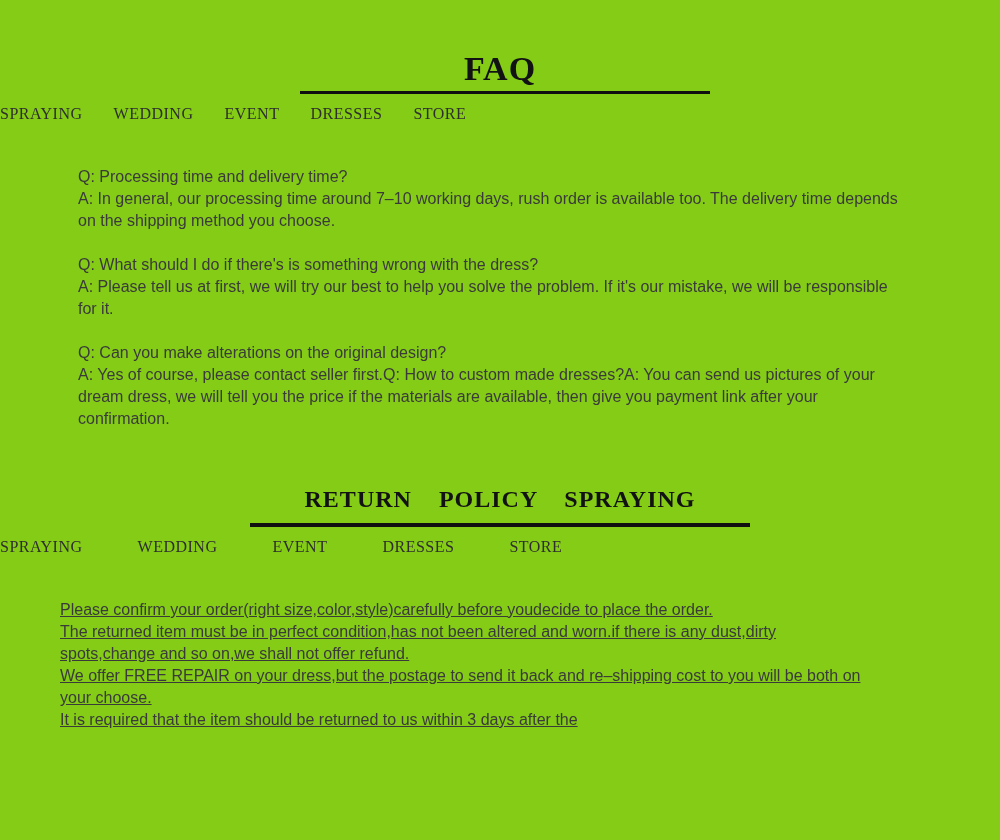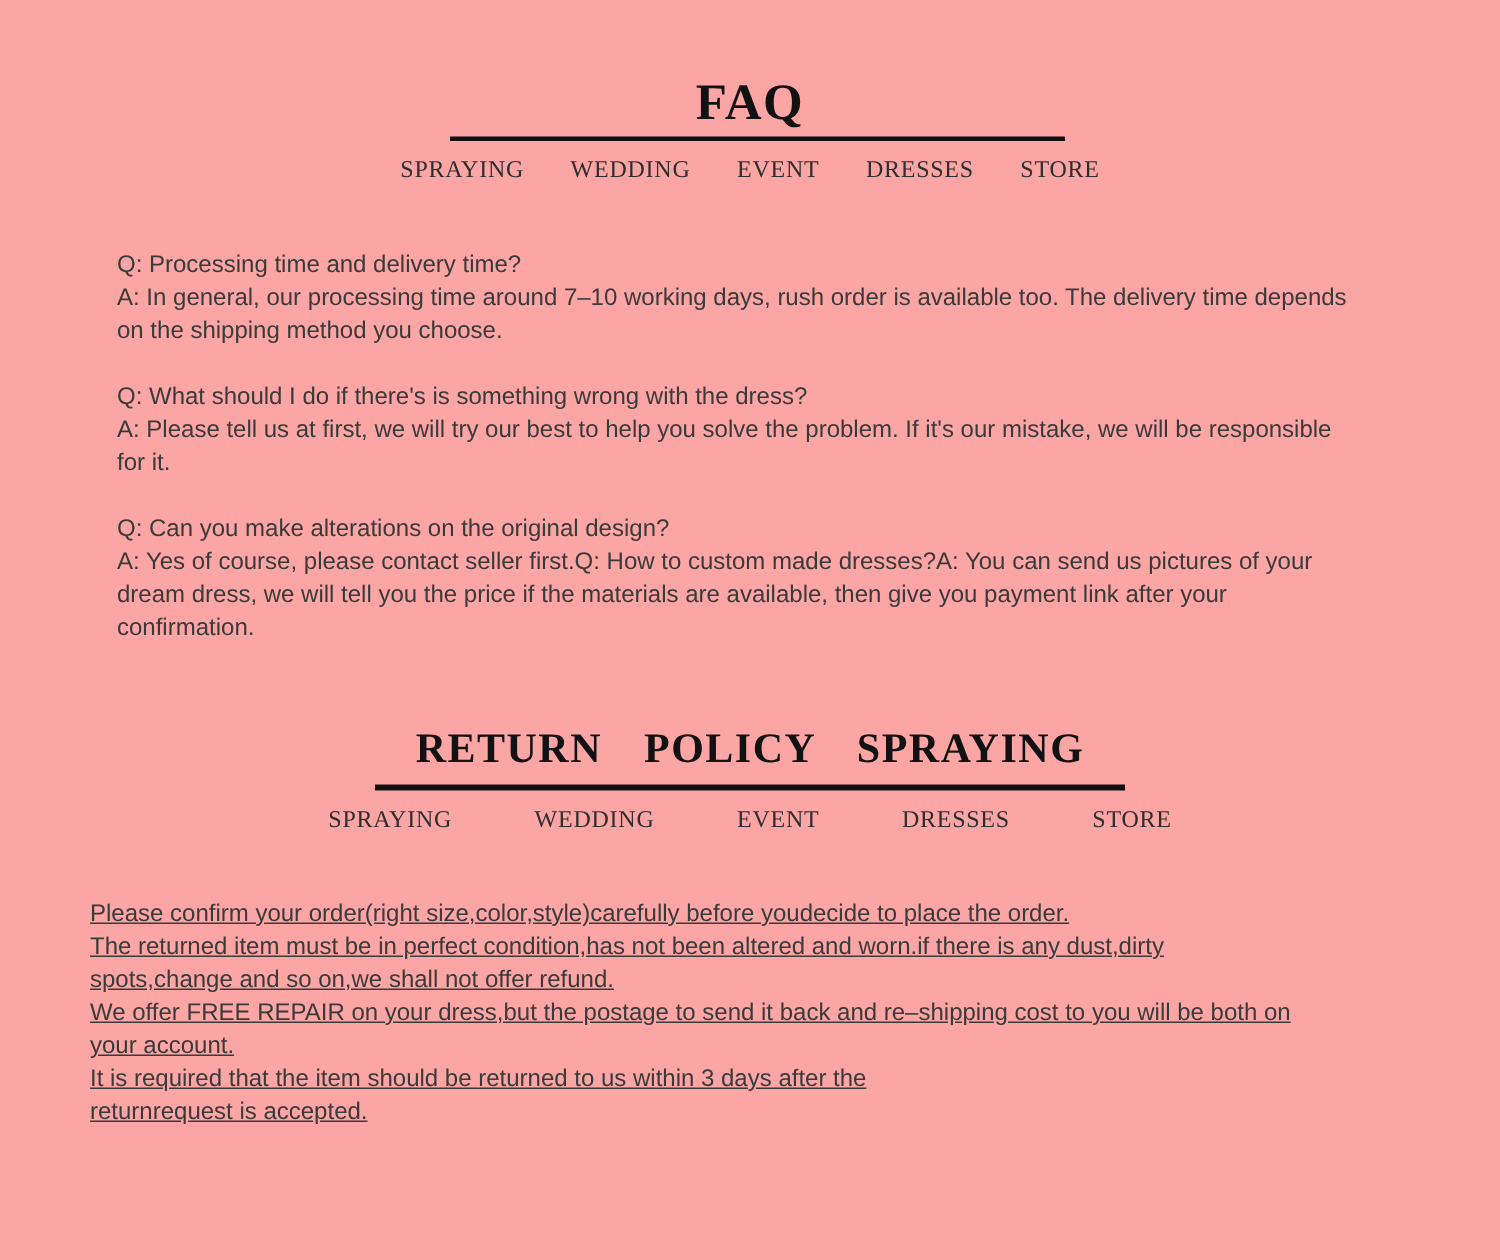--- a/index.html
+++ b/index.html
@@ -4,21 +4,21 @@
 <style>
   html, body {
     margin: 0;
     padding: 0;
     background: #ffffff;
   }
   .page {
     position: relative;
     width: 1000px;
     height: 840px;
-    background: #fca5a5;
+    background: #84cc16;
     overflow: hidden;
     font-family: "Liberation Sans", sans-serif;
   }
   .title {
     position: absolute;
     left: 0;
     width: 100%;
     text-align: center;
     font-family: "Liberation Serif", serif;
     font-weight: bold;
@@ -26,37 +26,37 @@
     margin: 0;
   }
   .faq-title {
     top: 52px;
     font-size: 34px;
     line-height: 34px;
     letter-spacing: 1px;
   }
   .rp-title {
     top: 486px;
-    font-size: 28px;
+    font-size: 24px;
     line-height: 27px;
     letter-spacing: 1px;
     word-spacing: 20px;
   }
   .rule {
     position: absolute;
     background: #101010;
   }
   .rule-1 { left: 300px; top: 91px;  width: 410px; height: 3px; }
   .rule-2 { left: 250px; top: 523px; width: 500px; height: 4px; }
   .nav {
     position: absolute;
     left: 0;
     width: 100%;
     display: flex;
-    justify-content: center;
+    justify-content: flex-start;
     font-family: "Liberation Serif", serif;
     font-size: 16px;
     line-height: 22px;
     letter-spacing: 0.5px;
     color: #2e2e2e;
   }
   .nav-1 { top: 103px; gap: 31px; }
   .nav-2 { top: 536px; gap: 55px; }
   .nav span { cursor: pointer; }
   .textblock {
@@ -120,19 +120,18 @@
       <span>EVENT</span>
       <span>DRESSES</span>
       <span>STORE</span>
     </nav>
 
     <div class="textblock policy">
       <div class="line">Please confirm your order(right size,color,style)carefully before youdecide to place the order.</div>
       <div class="line">The returned item must be in perfect condition,has not been altered and worn.if there is any dust,dirty</div>
       <div class="line">spots,change and so on,we shall not offer refund.</div>
       <div class="line">We offer FREE REPAIR on your dress,but the postage to send it back and re–shipping cost to you will be both on</div>
-      <div class="line">your account.</div>
+      <div class="line">your choose.</div>
       <div class="line">It is required that the item should be returned to us within 3 days after the</div>
-      <div class="line">returnrequest is accepted.</div>
     </div>
   </section>
 
 </div>
 
 </body></html>

